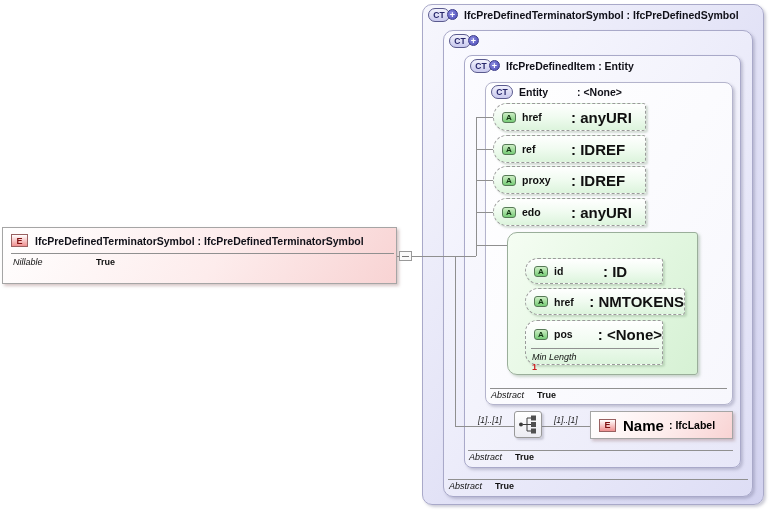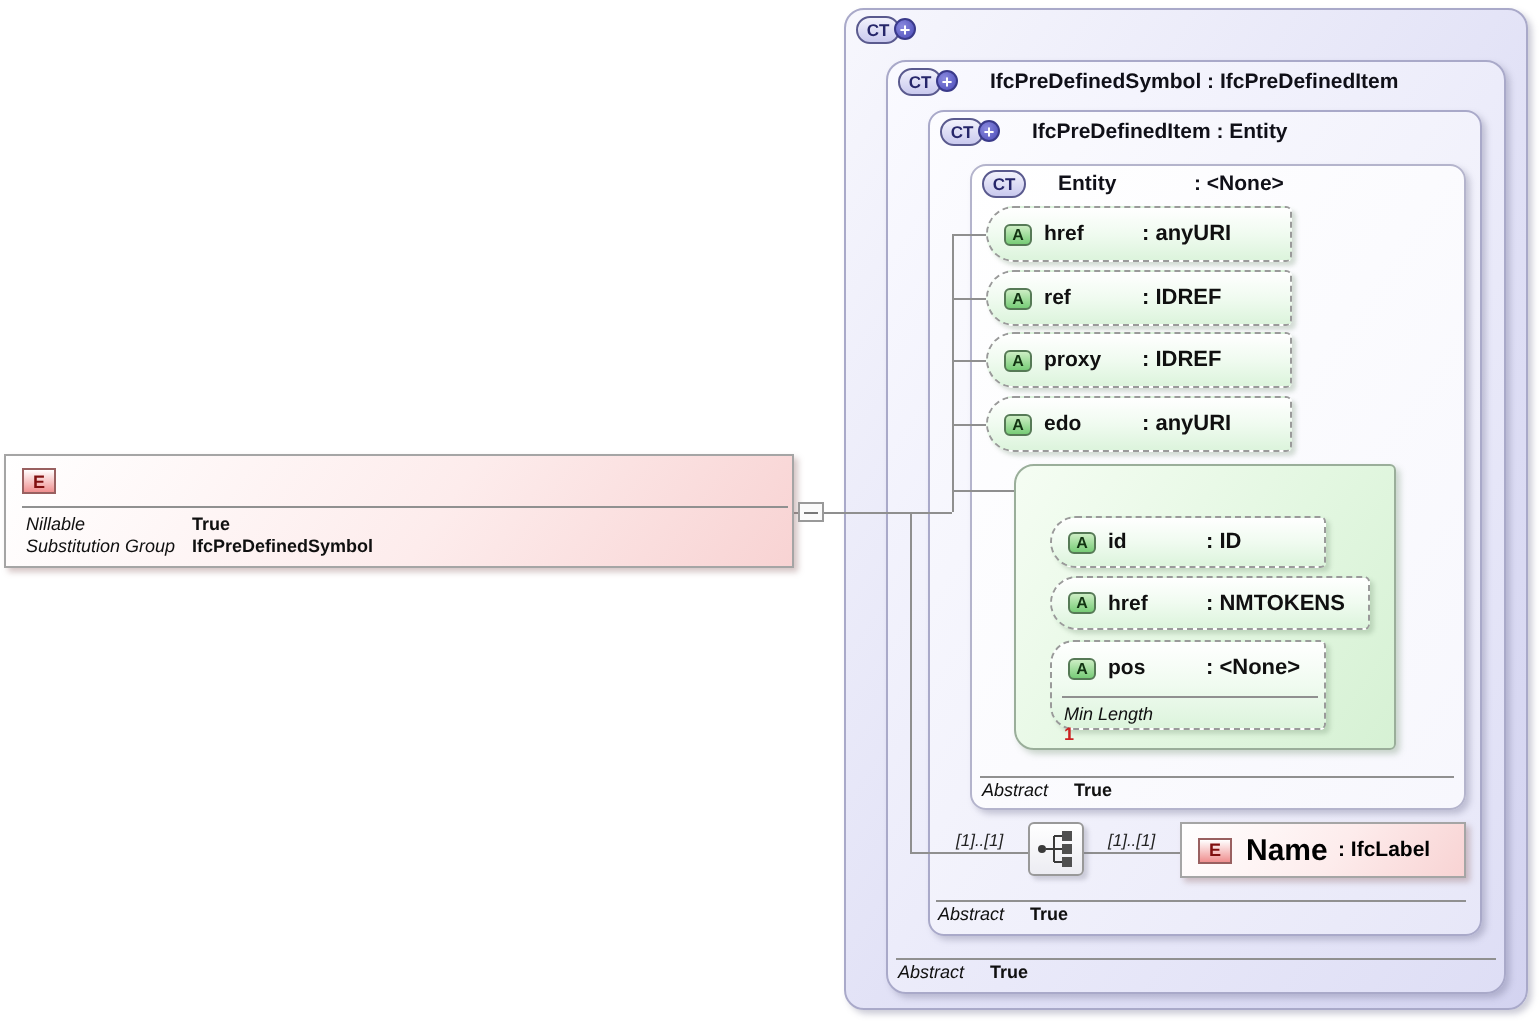--- a/index.html
+++ b/index.html
@@ -13,21 +13,21 @@
   .tbox.b2     { background:linear-gradient(125deg,#fafaff 0%,#e9e9f9 60%,#dedef5 100%); }
   .tbox.b3     { background:linear-gradient(125deg,#fcfcff 0%,#f0f0fb 60%,#e7e7f8 100%); border-radius:8px; }
   .tbox.entity { background:linear-gradient(125deg,#ffffff 0%,#f7f7fd 100%); border-radius:8px; border-color:#b4b4cc; }
 
   
   .ebox { position:absolute; border:1px solid #a5a5a5;
           background:linear-gradient(125deg,#ffffff 0%,#fdecec 55%,#f8d3d3 100%);
           box-shadow:2px 2px 3px rgba(150,110,110,.4); }
 
   
-  .thead { position:absolute; display:flex; align-items:center; gap:16px; height:15px; white-space:nowrap; }
+  .thead { position:absolute; display:flex; align-items:center; gap:6px; height:15px; white-space:nowrap; }
   .ttl   { font-size:10.5px; font-weight:bold; color:#101018; }
   .badge-wrap { display:flex; align-items:center; }
   .ct-rect { width:22px; height:14px; border:1px solid #5a5a8e; border-radius:7px;
              background:linear-gradient(180deg,#f2f2fc,#c9c9ee); font-size:8.5px; font-weight:bold;
              color:#26266a; display:flex; align-items:center; justify-content:center; }
   .ct-plus { width:11px; height:11px; margin-left:-3px; border:1px solid #3a3a8a; border-radius:50%;
              background:radial-gradient(circle at 35% 35%,#8a8ade,#4a4ab8); color:#fff; font-size:9px;
              font-weight:bold; display:flex; align-items:center; justify-content:center; }
   .ag-rect { width:24px; height:13px; border:1px solid #567a56; border-radius:6px;
              background:linear-gradient(180deg,#f0fbee,#cdeccb); font-size:8.5px; font-weight:bold;
@@ -38,21 +38,21 @@
   .a-icon  { width:14px; height:11px; border:1px solid #567a56; border-radius:3px; flex:0 0 auto;
              background:linear-gradient(180deg,#cdeec4,#77cc77); font-size:8px; font-weight:bold;
              color:#123312; display:flex; align-items:center; justify-content:center; }
 
   
   .attr { position:absolute; border:1px dashed #9a9a9a; border-radius:14px 3px 3px 14px;
           background:linear-gradient(180deg,#ffffff 0%,#f0fbf0 50%,#dcf4dc 100%);
           box-shadow:2px 2px 2px rgba(120,150,120,.3); }
   .attr-row { display:flex; align-items:center; height:26px; padding-left:8px; white-space:nowrap; }
   .a-name { font-size:10.5px; font-weight:bold; margin-left:6px; width:49px; color:#101010; }
-  .a-type { font-size:11px; font-weight:bold; color:#101010; }
+  .a-type { font-size:15px; font-weight:bold; color:#101010; }
 
   .agbox { position:absolute; border:1px solid #9aae9a; border-radius:10px 3px 3px 10px;
            background:linear-gradient(125deg,#f5fdf3 0%,#e3f7e1 55%,#d6f1d4 100%);
            box-shadow:2px 2px 3px rgba(110,140,110,.35); }
 
   
   .facet-row { position:absolute; display:flex; font-size:9px; color:#101010; white-space:nowrap; }
   .f-label { font-style:italic; width:46px; }
   .f-value { font-weight:bold; }
   .f-red   { color:#cc2222; }
@@ -102,27 +102,27 @@
   <div class="vline" style="left:513px;top:252px;height:82px;"></div>
   <div class="hline" style="left:513px;top:271px;width:12px;"></div>
   <div class="hline" style="left:513px;top:301px;width:12px;"></div>
   <div class="hline" style="left:513px;top:333px;width:12px;"></div>
 
   <div class="thead" style="left:428px;top:7px;">
     <span class="badge-wrap">
       <span class="ct-rect">CT</span>
       <span class="ct-plus">+</span>
     </span>
+    <span class="ttl">IfcPreDefinedTerminatorSymbol : IfcPreDefinedSymbol</span>
   </div>
   <div class="thead" style="left:449px;top:33px;">
     <span class="badge-wrap">
       <span class="ct-rect">CT</span>
       <span class="ct-plus">+</span>
     </span>
-    <span class="ttl">IfcPreDefinedSymbol : IfcPreDefinedItem</span>
   </div>
   <div class="thead" style="left:470px;top:58px;">
     <span class="badge-wrap">
       <span class="ct-rect">CT</span>
       <span class="ct-plus">+</span>
     </span>
     <span class="ttl">IfcPreDefinedItem : Entity</span>
   </div>
   <div class="thead" style="left:491px;top:84px;">
     <span class="ct-rect">CT</span>
@@ -222,29 +222,26 @@
 
   <div class="ebox name-box" style="left:590px;top:411px;width:143px;height:28px;">
     <span class="e-icon">E</span>
     <span class="n-name">Name</span>
     <span class="n-type">: IfcLabel</span>
   </div>
 
   <div class="ebox" style="left:2px;top:227px;width:395px;height:57px;">
     <div class="lb-head">
       <span class="e-icon">E</span>
+      <span class="ttl">IfcPreDefinedTerminatorSymbol : IfcPreDefinedTerminatorSymbol</span>
     </div>
     <div class="divline" style="left:8px;top:25px;width:383px;"></div>
     <div class="facet-row" style="left:10px;top:29px;">
       <span class="f-label lb-label">Nillable</span>
       <span class="f-value">True</span>
     </div>
-    <div class="facet-row" style="left:10px;top:40px;">
-      <span class="f-label lb-label">Substitution Group</span>
-      <span class="f-value">IfcPreDefinedSymbol</span>
-    </div>
   </div>
 
   <div class="handle">
     <span class="dash"></span>
   </div>
 
 </div>
 
 </body></html>

